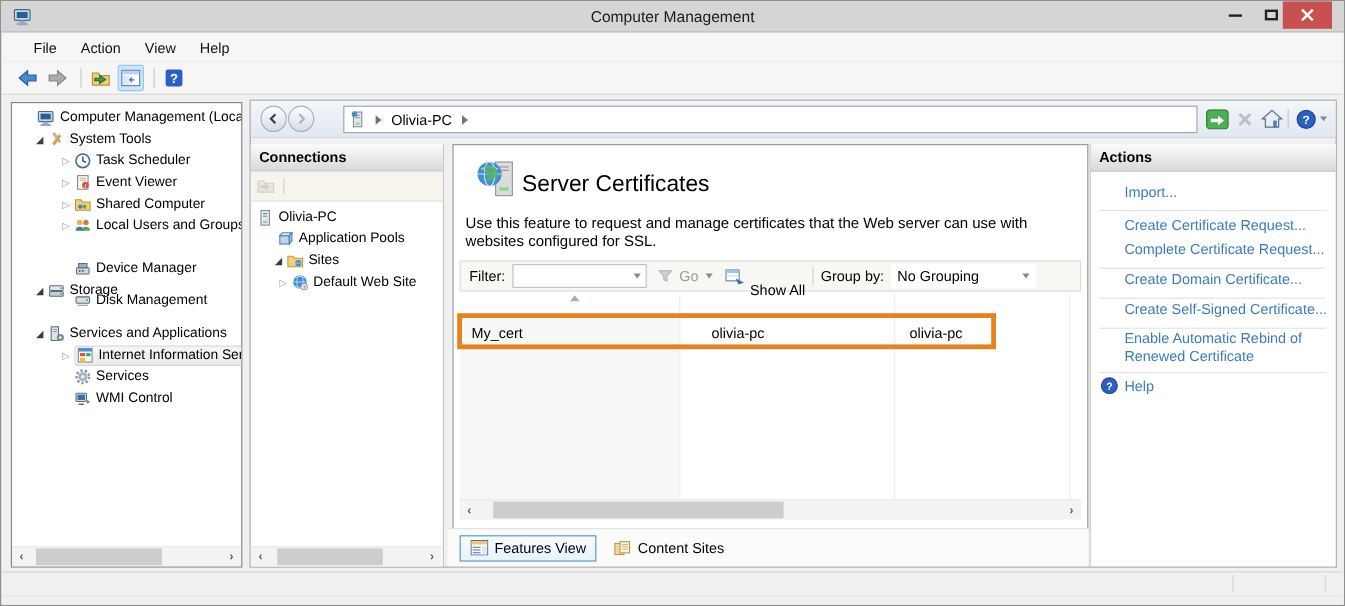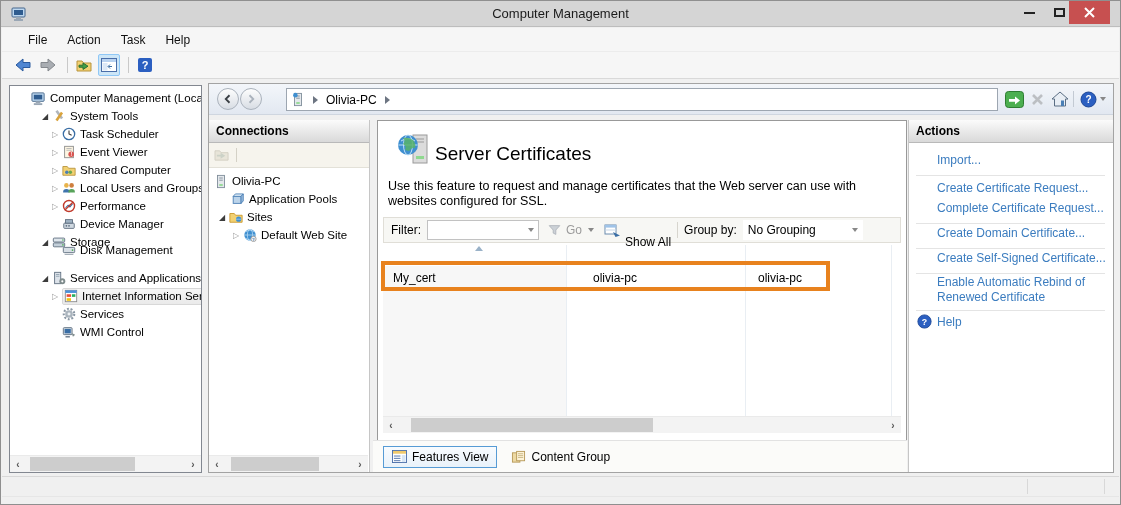--- a/index.html
+++ b/index.html
@@ -25,21 +25,21 @@
   .toolbar { position:absolute; left:1px; right:1px; top:51px; height:27px; background:#f6f6f6; display:flex; align-items:center; padding-left:10px; border-bottom:1px solid #d9d9d9; }
   .tb-ico { width:22px; height:22px; display:flex; align-items:center; justify-content:center; margin-right:3px; }
   .tb-sep { width:1px; height:16px; background:#c9c9c9; margin:0 5px; }
   .tb-selected { background:#cde6f7; border:1px solid #90c8f6; border-radius:2px; }
 
   
   .mmc-panel { position:absolute; left:8px; top:84px; width:193px; height:388px; background:#fff;
                border:1px solid #828790; overflow:hidden; }
   .trow { position:absolute; left:0; right:0; height:18px; display:flex; align-items:center;
           font-size:11.5px; color:#000; white-space:nowrap; overflow:hidden; }
-  .pl0 { padding-left:21px; } .pl1 { padding-left:28px; } .pl2 { padding-left:38px; }
+  .pl0 { padding-left:21px; } .pl1 { padding-left:16px; } .pl2 { padding-left:38px; }
   .exp { width:14px; flex:none; display:flex; align-items:center; justify-content:center; font-size:9px; }
   .exp-c::before { content:"\25B7"; color:#9b9b9b; font-size:8px; }
   .exp-o::before { content:"\25E2"; color:#3c3c3c; font-size:8px; }
   .tico { flex:none; margin-right:4px; }
   .selwrap { display:flex; align-items:center; height:17px; padding:0 3px 0 1px;
              background:linear-gradient(#f6f6f6,#eaeaea); border:1px solid #d8d8d8; border-radius:2px; }
 
   
   .hscroll { position:absolute; height:17px; background:#f3f3f3; border-top:1px solid #eaeaea; }
   .sb-btn { position:absolute; top:0; width:16px; height:16px; display:flex; align-items:center; justify-content:center;
@@ -129,21 +129,21 @@
     <div class="win-btn btn-close" style="left:1068px;">
       <svg width="11" height="11" viewBox="0 0 11 11">
           <path d="M1 1 L10 10 M10 1 L1 10" stroke="#fff" stroke-width="2"></path>
         </svg>
     </div>
   </div>
 
   <div class="menubar">
     <span class="menu-item">File</span>
     <span class="menu-item">Action</span>
-    <span class="menu-item">Task</span>
+    <span class="menu-item">View</span>
     <span class="menu-item">Help</span>
   </div>
 
   <div class="toolbar">
     <span class="tb-ico">
       <svg width="18" height="16" viewBox="0 0 18 16">
           <path d="M9 2 L2 8 L9 14 V10.5 H16 V5.5 H9 Z" fill="#4f86d2" stroke="#2a5a9e"></path>
         </svg>
     </span>
     <span class="tb-ico">
@@ -223,29 +223,20 @@
     </div>
     <div class="trow pl2" style="top:93px;">
       <span class="exp exp-c"></span>
       <svg class="tico" width="14" height="14" viewBox="0 0 16 16">
           <circle cx="5" cy="5" r="2.6" fill="#e8b34b"></circle>
           <path d="M1.2 13 a3.8 3.8 0 0 1 7.6 0z" fill="#3f74ad"></path>
           <circle cx="11" cy="5" r="2.6" fill="#cf7f3e"></circle>
           <path d="M7.2 13 a3.8 3.8 0 0 1 7.6 0z" fill="#58a35a"></path>
         </svg>
       <span>Local Users and Groups</span>
-    </div>
-    <div class="trow pl2" style="top:111px;">
-      <span class="exp exp-c"></span>
-      <svg class="tico" width="14" height="14" viewBox="0 0 16 16">
-          <circle cx="8" cy="8" r="6.3" fill="#fff" stroke="#c0392b" stroke-width="1.6"></circle>
-          <path d="M4 10 L7 7 L9 9 L12 5.5" stroke="#2e6da4" stroke-width="1.2" fill="none"></path>
-          <line x1="3.6" y1="12.4" x2="12.4" y2="3.6" stroke="#c0392b" stroke-width="1.6"></line>
-        </svg>
-      <span>Performance</span>
     </div>
     <div class="trow pl2" style="top:129px;">
       <span class="exp"></span>
       <svg class="tico" width="14" height="14" viewBox="0 0 16 16">
           <rect x="2" y="7" width="12" height="6" rx="1" fill="#cfd8e0" stroke="#5d6d7e"></rect>
           <rect x="4" y="3" width="8" height="4" fill="#9fb2c3" stroke="#5d6d7e"></rect>
           <circle cx="5" cy="10" r="1" fill="#5d6d7e"></circle>
           <circle cx="8" cy="10" r="1" fill="#5d6d7e"></circle>
         </svg>
       <span>Device Manager</span>
@@ -391,21 +382,21 @@
         <span>Olivia-PC</span>
       </div>
       <div class="crow" style="top:70px;padding-left:22px;">
         <svg class="tico" width="14" height="14" viewBox="0 0 16 16">
             <rect x="2.5" y="5" width="9" height="8" fill="#bcd4ea" stroke="#4a7fb5"></rect>
             <path d="M2.5 5 l2.5 -2.8 h9 l-2.5 2.8z" fill="#dcebf7" stroke="#4a7fb5"></path>
             <path d="M11.5 5 l2.5 -2.8 v8 l-2.5 2.8z" fill="#9cbfdf" stroke="#4a7fb5"></path>
           </svg>
         <span>Application Pools</span>
       </div>
-      <div class="crow" style="top:88px;padding-left:6px;">
+      <div class="crow" style="top:88px;padding-left:16px;">
         <span class="exp exp-o"></span>
         <svg class="tico" width="14" height="14" viewBox="0 0 16 16">
             <path d="M1 4 h5 l1.5 2 H15 v8 H1z" fill="#f2d172" stroke="#c9972b"></path>
             <circle cx="11" cy="10.5" r="3" fill="#3f8fd0"></circle>
             <line x1="8" y1="10.5" x2="14" y2="10.5" stroke="#bfe0f7" stroke-width=".7"></line>
           </svg>
         <span>Sites</span>
       </div>
       <div class="crow" style="top:106px;padding-left:20px;">
         <span class="exp exp-c"></span>
@@ -502,21 +493,21 @@
         <span>Features View</span>
       </div>
       <div class="tab" style="margin-left:6px;">
         <svg width="15" height="14" viewBox="0 0 16 15">
             <rect x="1.5" y="3" width="8" height="10" fill="#edd9a3" stroke="#b89b5a"></rect>
             <rect x="6" y="1.5" width="8.5" height="10" fill="#fdf3d7" stroke="#b89b5a"></rect>
             <line x1="7.5" y1="4" x2="13" y2="4" stroke="#c9b784"></line>
             <line x1="7.5" y1="6" x2="13" y2="6" stroke="#c9b784"></line>
             <line x1="7.5" y1="8" x2="13" y2="8" stroke="#c9b784"></line>
           </svg>
-        <span>Content Group</span>
+        <span>Content Sites</span>
       </div>
     </div>
 
     <div class="actions-panel">
       <div class="pane-header">Actions</div>
       <a class="act-link" style="top:33px;">Import...</a>
       <div class="act-sep" style="top:55px;"></div>
       <a class="act-link" style="top:61px;">Create Certificate Request...</a>
       <a class="act-link" style="top:81px;">Complete Certificate Request...</a>
       <div class="act-sep" style="top:103px;"></div>

